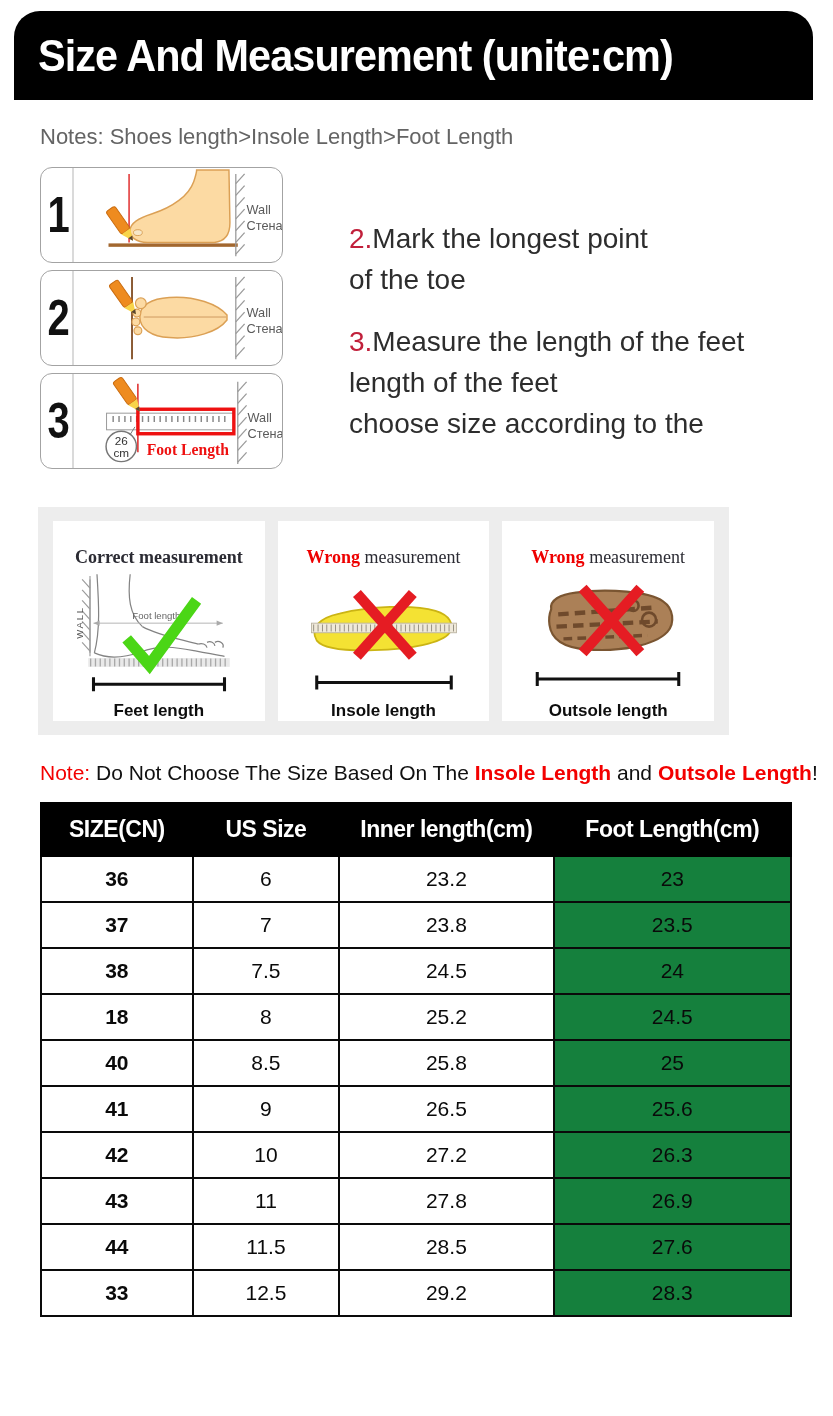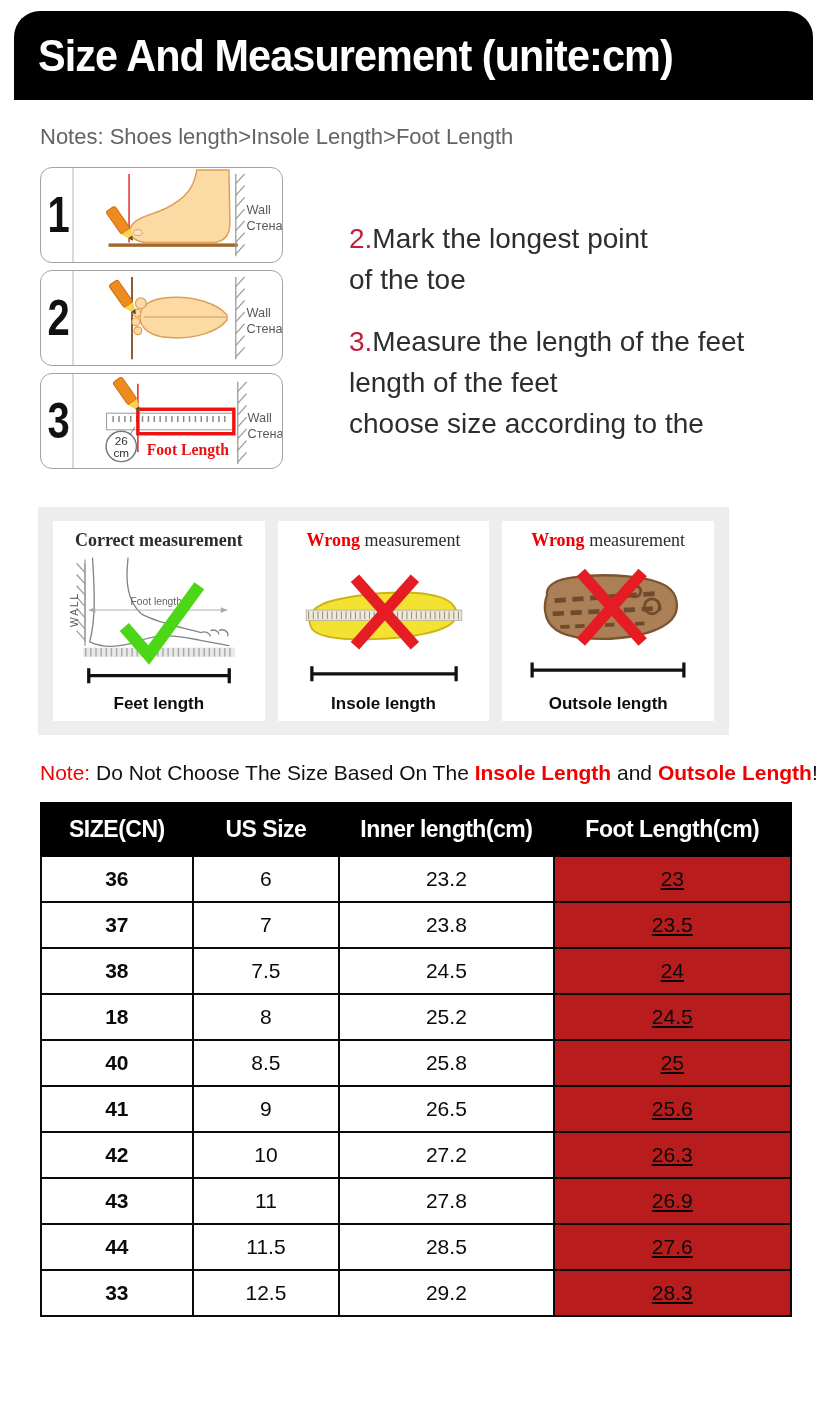--- a/index.html
+++ b/index.html
@@ -44,21 +44,21 @@
   .instr-2 { margin-top:49px; }
   .instr-3 { margin-top:21px; }
 
   
   .measure-row {
     margin:31px 0 0 38px; width:691px; background:#ededed;
     padding:14px 15px; display:flex; gap:13px;
   }
   .mbox {
     background:#fff; flex:1; height:200px; display:flex; flex-direction:column;
-    align-items:center; padding-top:9px;
+    align-items:center; padding-top:26px;
   }
   .mbox-title { font-family:"Liberation Serif", serif; font-size:18px; color:#2b2b33; }
   .mbox-title .em { font-weight:bold; }
   .mbox.wrong .mbox-title .em { color:#ee0000; }
   .mbox.correct .mbox-title { font-weight:bold; }
   .mbox svg { width:186px; height:148px; display:block; margin-top:1px; }
   .mbox-label { font-size:17px; font-weight:bold; color:#0d0d0d; margin-top:-6px; }
 
   
   .warning { margin:26px 0 0 40px; font-size:21px; color:#101010; white-space:nowrap; }
@@ -69,21 +69,21 @@
   .size-table {
     margin:17px 0 0 40px; border-collapse:collapse; width:752px;
     text-align:center; font-size:21px; color:#0a0a0a;
   }
   .size-table th {
     background:#000; color:#fff; font-size:23px; font-weight:bold;
     height:53px; border:2px solid #000; letter-spacing:-.5px;
   }
   .size-table td { border:2px solid #0a0a0a; height:46px; }
   .size-table td.col-size { font-weight:bold; }
-  .size-table td.col-foot { background:#b91c1c;text-decoration:underline; }
+  .size-table td.col-foot { background:#15803d; }
 </style>
 </head>
 <body>
 
 <svg width="0" height="0" style="position:absolute" aria-hidden="true">
   <defs>
     <g id="pencil">
       <rect x="-5.5" y="-32" width="11" height="28" rx="2.5" fill="#ee8b1f" stroke="#c96c10" stroke-width="1"></rect>
       <polygon points="-5.5,-4 5.5,-4 0.5,8" fill="#f8d44a"></polygon>
       <polygon points="-2,3.2 3,3.2 0.5,8" fill="#5a4630"></polygon>

